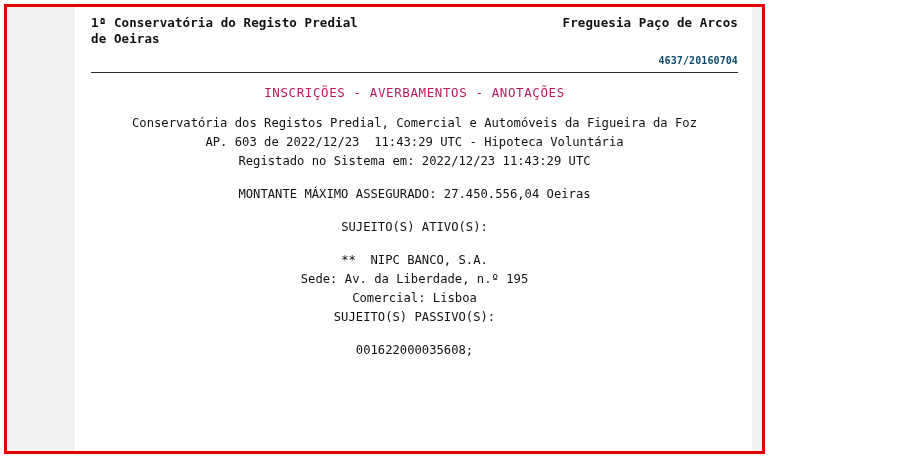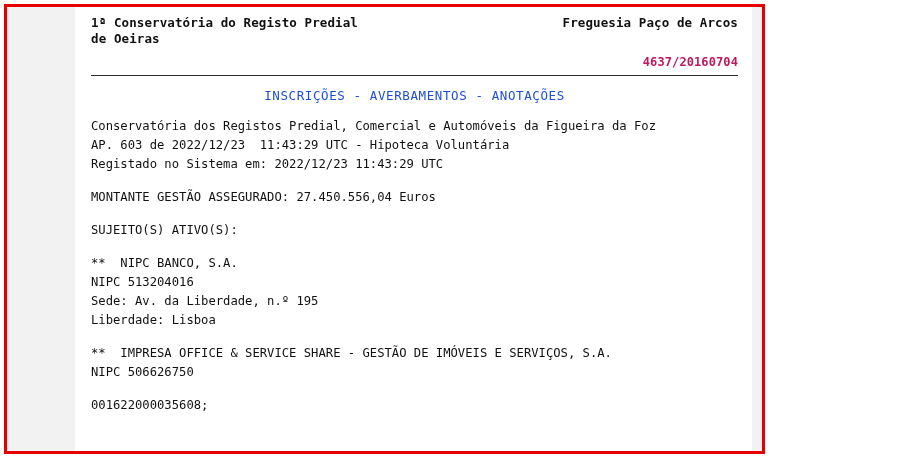--- a/index.html
+++ b/index.html
@@ -68,45 +68,46 @@
     white-space: pre-line;
     text-align: left;
   }
   .header-right {
     text-align: left;
     white-space: nowrap;
   }
   .ref-row {
     margin-top: 8px;
     text-align: right;
-    font-size: 12px;
+    font-size: 10px;
     font-weight: bold;
-    color: #be185d;
+    color: #0c4a6e;
     letter-spacing: 0.1px;
   }
   .hr {
     margin-top: 6px;
     border-top: 1px solid #2b2b2b;
     height: 0;
   }
   .section-title {
     margin-top: 12px;
     text-align: center;
     font-size: 12.5px;
-    color: #1d4ed8;
+    color: #be185d;
     letter-spacing: 0.6px;
   }
   .body-block {
     margin-top: 14px;
     font-size: 12.2px;
     line-height: 19px;
     color: #111;
   }
   .body-block .line {
     white-space: pre-wrap;
+    text-align: center;
   }
 </style>
 </head>
 <body>
 
 <div class="page-frame">
   <div class="gutter-left"></div>
   <div class="gutter-right"></div>
 
   <div class="doc-sheet">
@@ -124,38 +125,34 @@
 
       <div class="section-title">INSCRIÇÕES - AVERBAMENTOS - ANOTAÇÕES</div>
 
       <div class="body-block">
         <div class="line">Conservatória dos Registos Predial, Comercial e Automóveis da Figueira da Foz</div>
         <div class="line">AP. 603 de 2022/12/23  11:43:29 UTC - Hipoteca Voluntária</div>
         <div class="line">Registado no Sistema em: 2022/12/23 11:43:29 UTC</div>
       </div>
 
       <div class="body-block">
-        <div class="line">MONTANTE GESTÃO ASSEGURADO: 27.450.556,04 Euros</div>
+        <div class="line">MONTANTE MÁXIMO ASSEGURADO: 27.450.556,04 Oeiras</div>
       </div>
 
       <div class="body-block">
         <div class="line">SUJEITO(S) ATIVO(S):</div>
       </div>
 
       <div class="body-block">
         <div class="line">**  NIPC BANCO, S.A.</div>
-        <div class="line">NIPC 513204016</div>
         <div class="line">Sede: Av. da Liberdade, n.º 195</div>
-        <div class="line">Liberdade: Lisboa</div>
+        <div class="line">Comercial: Lisboa</div>
+        <div class="line">SUJEITO(S) PASSIVO(S):</div>
       </div>
 
-      <div class="body-block">
-        <div class="line">**  IMPRESA OFFICE &amp; SERVICE SHARE - GESTÃO DE IMÓVEIS E SERVIÇOS, S.A.</div>
-        <div class="line">NIPC 506626750</div>
-      </div>
 
       <div class="body-block">
         <div class="line">001622000035608;</div>
 
       </div>
 
     </div>
   </div>
 </div>
 

